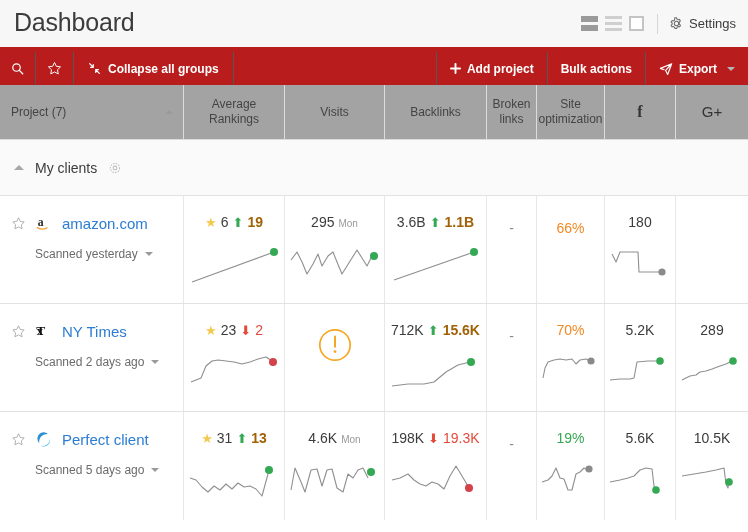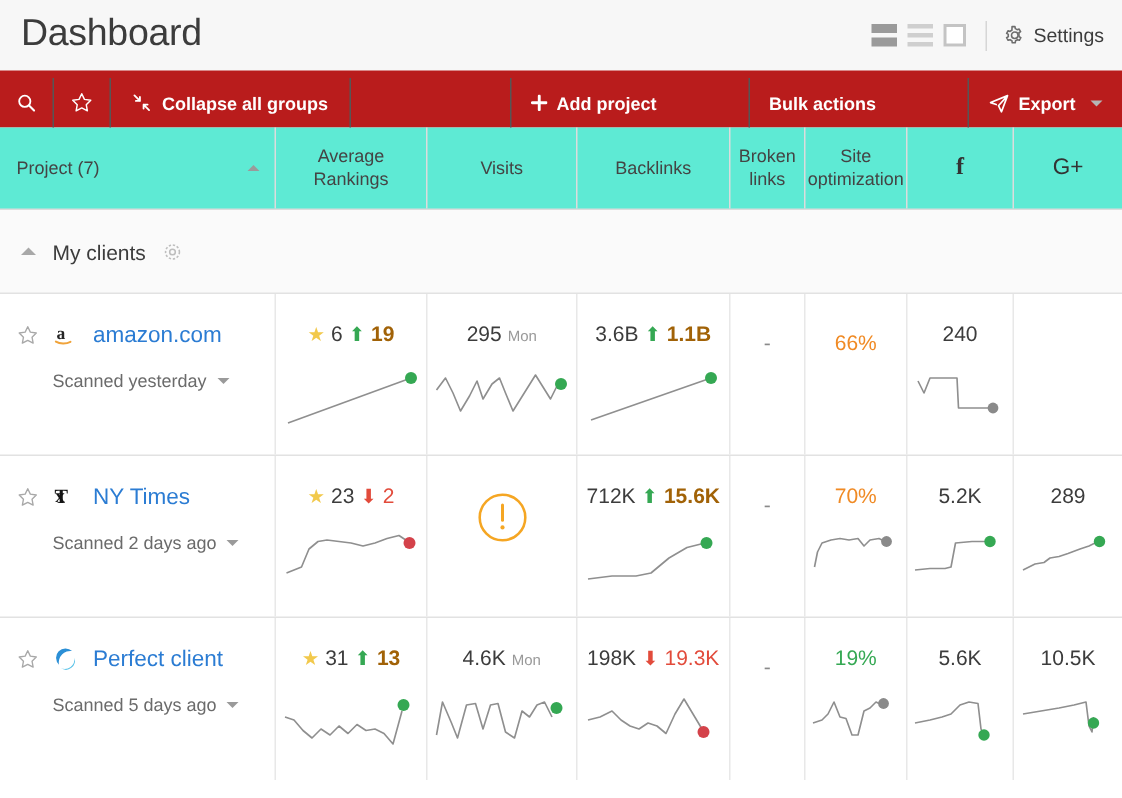--- a/index.html
+++ b/index.html
@@ -79,34 +79,33 @@
   .tb-btn.first { border-left: none; }
   .tb-collapse { gap: 7px; font-weight: bold; padding: 0 14px; }
   .tb-spacer { flex: 1 1 auto; }
   .tb-right { display: flex; align-items: stretch; }
   .tb-right .tb-btn {
     border-right: none;
     border-left: 1px solid #565656;
     font-weight: bold;
     gap: 6px;
     padding: 0 13px;
-    margin-left: 48px;
   }
   .caret-sm {
     display:inline-block; width:0; height:0;
     border-left:4px solid transparent; border-right:4px solid transparent;
     border-top:4px solid #b5b5b5; margin-left: 4px;
   }
 
   
   .grid { width: 748px; }
   .colhead {
     display: flex;
     height: 55px;
-    background: #5eead4;
+    background: #a3a3a3;
     border-bottom: 1px solid #dcdcdc;
   }
   .ch {
     border-right: 1px solid #dcdcdc;
     display: flex; align-items: center; justify-content: center;
     font-size: 12px; color: #444;
     text-align: center;
     line-height: 1.25;
     padding: 0 4px;
     cursor: pointer;
@@ -365,21 +364,21 @@
 
     <div class="cell centered" style="width:50px">
       <span class="dash">-</span>
     </div>
 
     <div class="cell centered" style="width:68px">
       <span class="pct-orange" style="font-size:14px">66%</span>
     </div>
 
     <div class="cell metric" style="width:71px">
-      <div class="metric-val">240</div>
+      <div class="metric-val">180</div>
       <svg class="spark" width="64" height="48" viewBox="0 0 64 48">
         <polyline points="4,14 8,22 12,12 30,12 31,32 54,32" fill="none" stroke="#8f8f8f" stroke-width="1.1" stroke-linejoin="round"></polyline>
         <circle cx="54" cy="32" r="3.6" fill="#8a8a8a"></circle>
       </svg>
     </div>
 
     <div class="cell last metric" style="width:72px">
       <div class="metric-val"></div>
     </div>
   </div>

